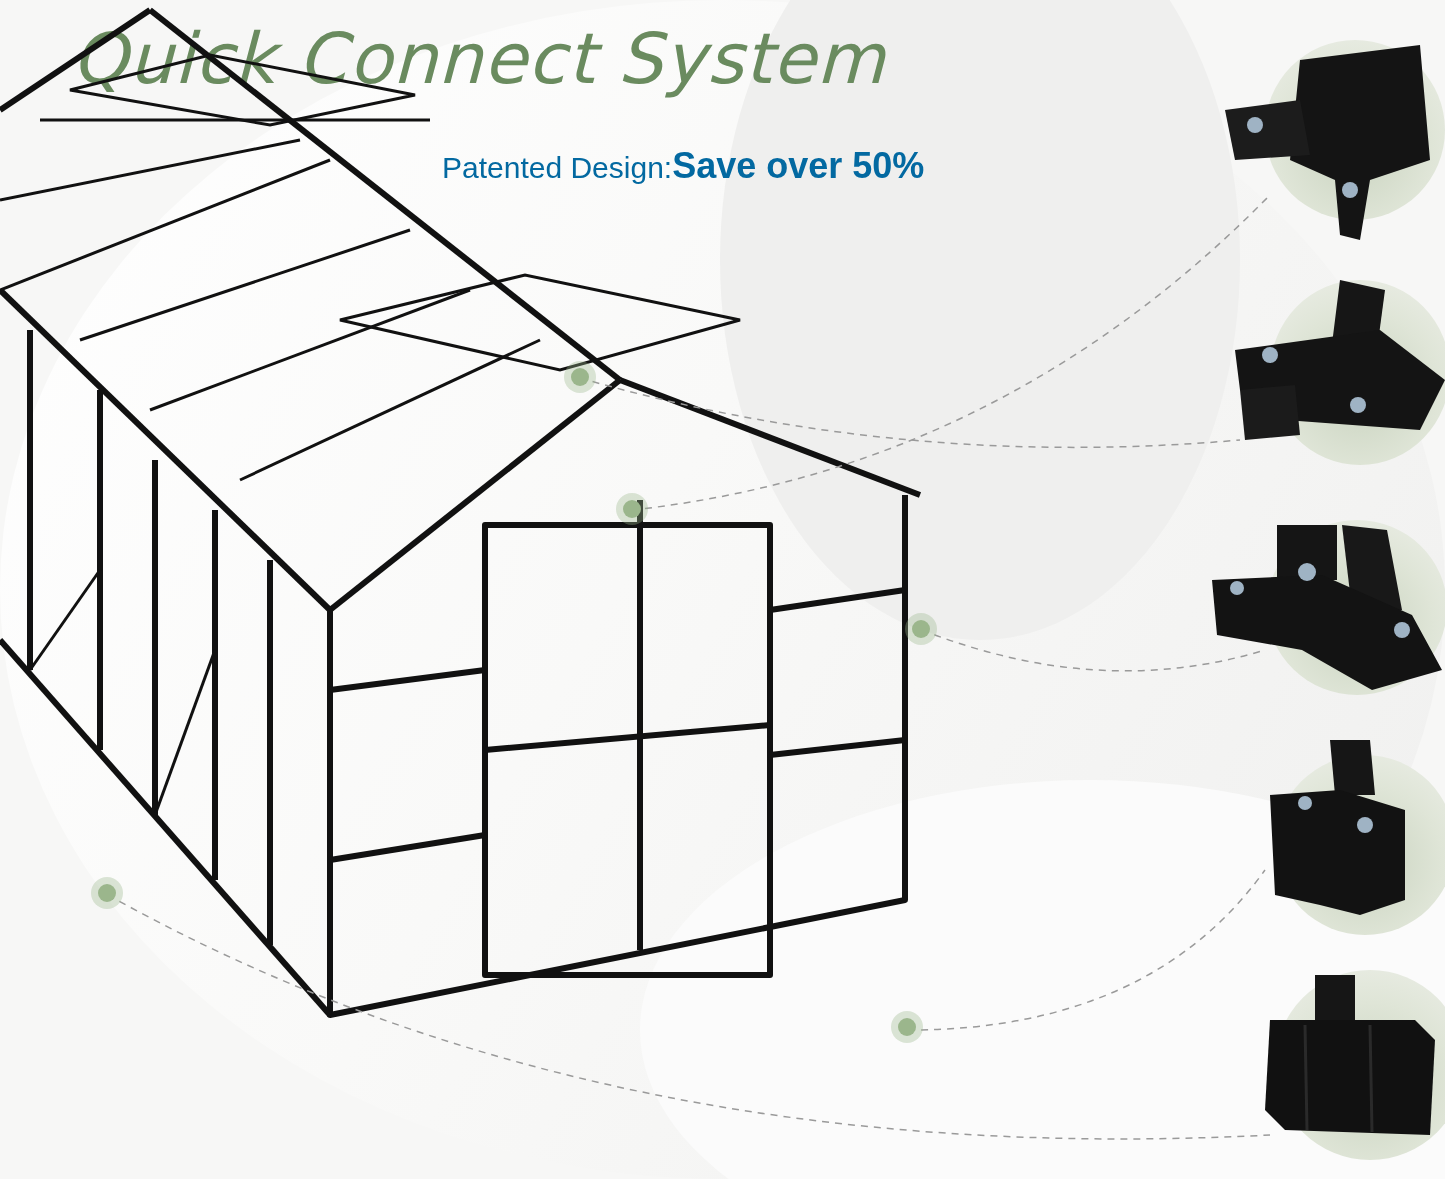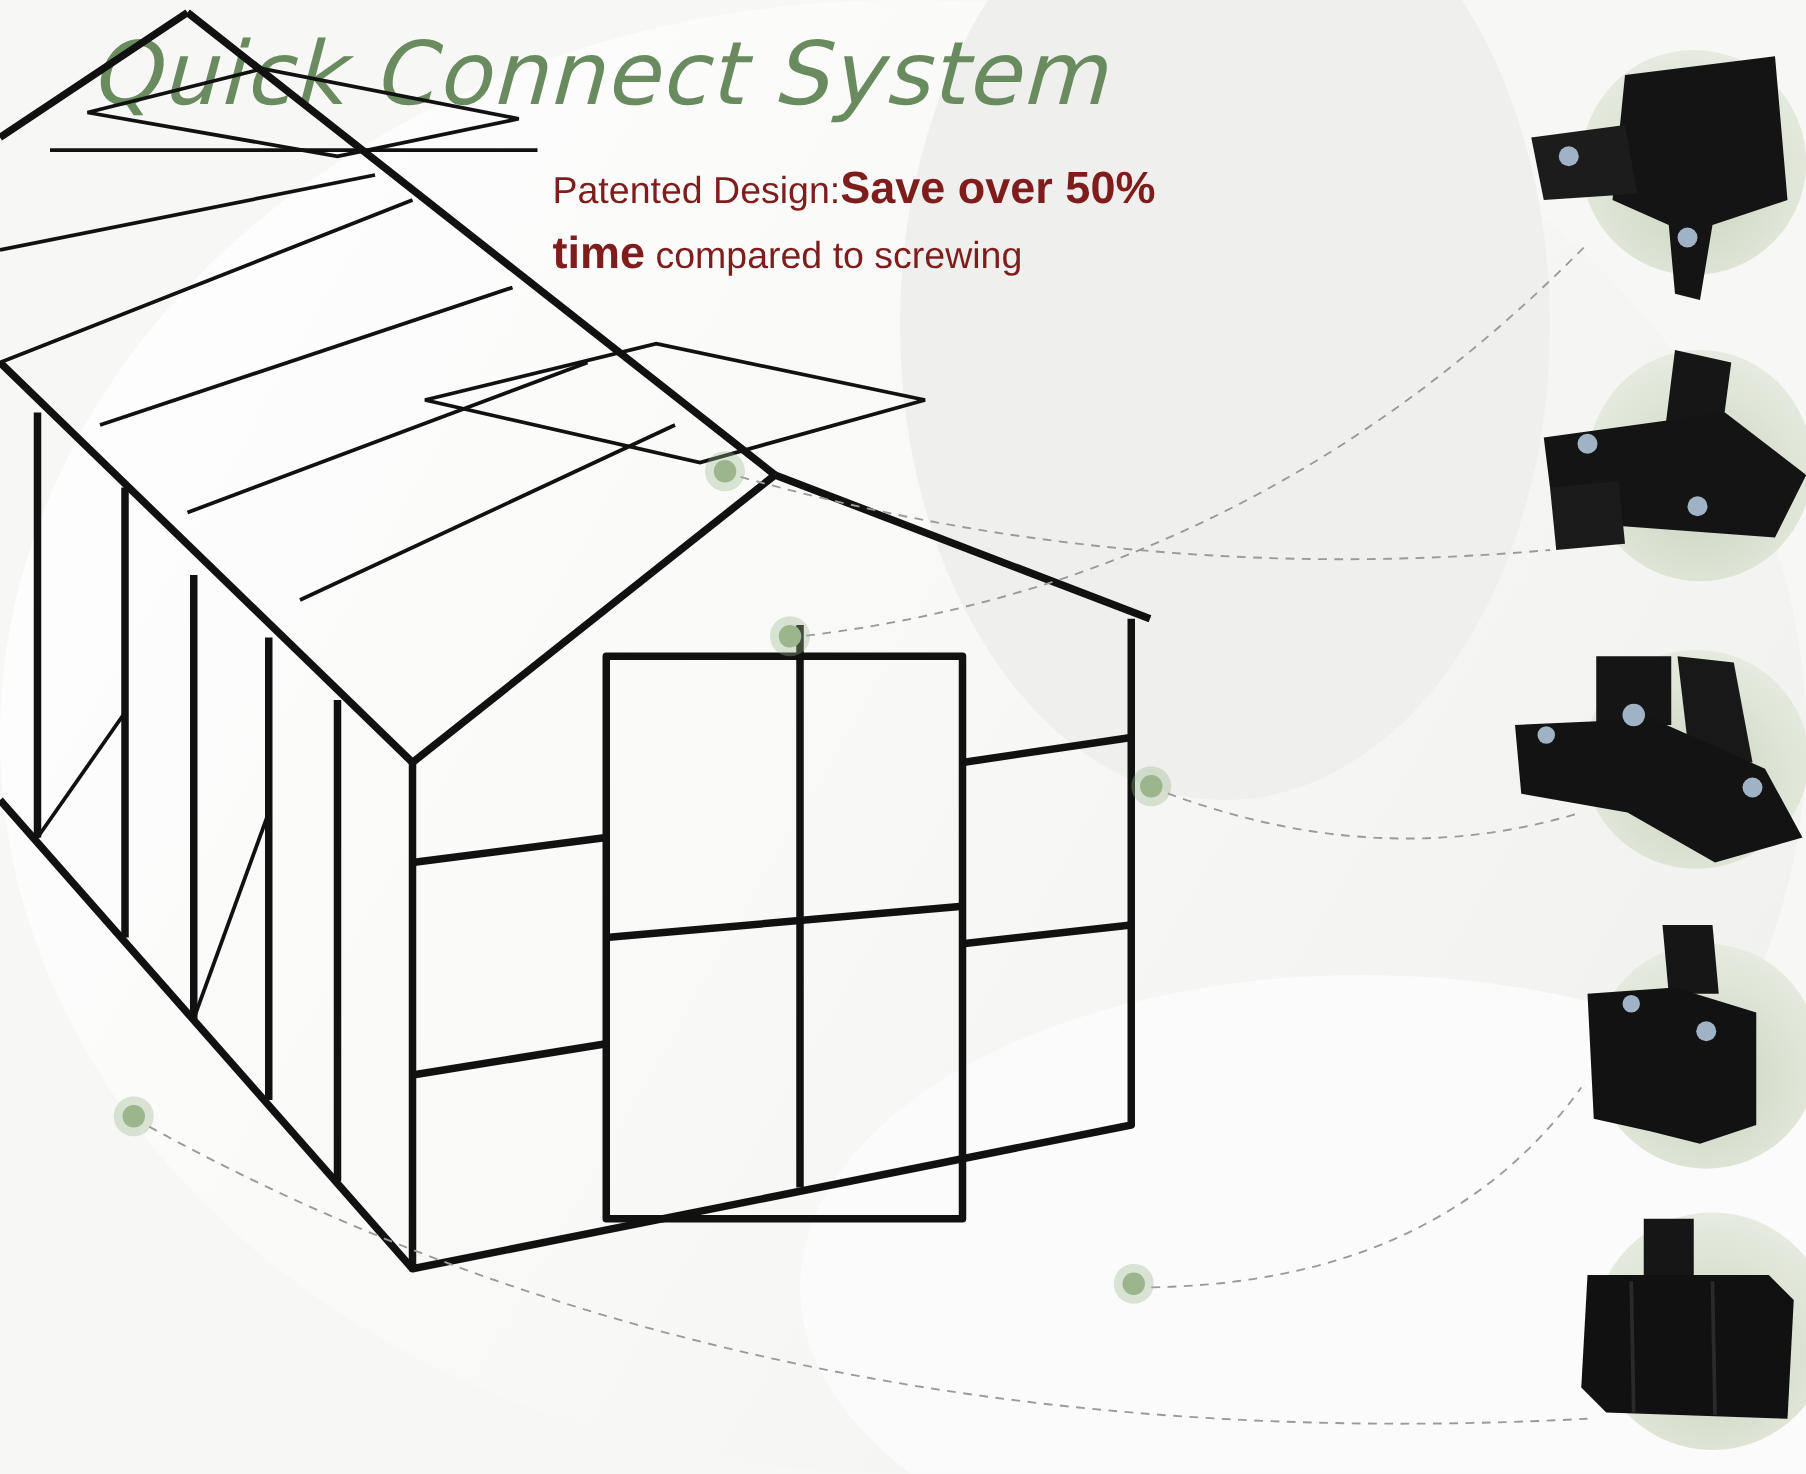--- a/index.html
+++ b/index.html
@@ -2,41 +2,40 @@
 <html><head>
 <meta charset="utf-8">
 <style>
   html,body{margin:0;padding:0;}
   body{width:1445px;height:1179px;position:relative;overflow:hidden;background:#f7f7f6;font-family:"Liberation Sans",sans-serif;}
   .bg-blob{position:absolute;border-radius:50%;}
   .blob1{left:720px;top:-120px;width:520px;height:760px;background:#efefee;}
   .blob2{left:0;top:0;width:1445px;height:1179px;background:linear-gradient(120deg,#ffffff 0%,#f9f9f8 45%,#efefee 100%);}
   .blob3{left:640px;top:780px;width:900px;height:500px;background:#fbfbfb;}
   .title{position:absolute;left:78px;top:18px;font-family:"DejaVu Sans",sans-serif;font-style:italic;font-size:70px;color:#6a8b5f;letter-spacing:1px;margin:0;font-weight:normal;transform:skewX(-4deg);}
-  .sub{position:absolute;left:442px;top:128px;color:#7f1d1d;line-height:44px;}
+  .sub{position:absolute;left:442px;top:144px;color:#0369a1;line-height:44px;}
   .sub .light{font-size:30px;font-weight:normal;}
   .sub .bold{font-size:36px;font-weight:bold;}
   .greenhouse{position:absolute;left:0;top:130px;}
   .connector{position:absolute;width:170px;height:170px;}
   .connector .circle{position:absolute;border-radius:50%;background:radial-gradient(circle at 50% 60%,#c9d3bf 0%,#dfe5d7 55%,#eef0ea 100%);}
   .marker{position:absolute;width:18px;height:18px;border-radius:50%;background:#9bb68c;box-shadow:0 0 0 7px rgba(155,182,140,0.35);}
   svg.lines{position:absolute;left:0;top:0;}
 </style>
 </head>
 <body>
 
 <div class="bg-blob blob2"></div>
 <div class="bg-blob blob1"></div>
 <div class="bg-blob blob3"></div>
 
 <h1 class="title">Quick Connect System</h1>
 
 <div class="sub">
   <div><span class="light">Patented Design:</span><span class="bold">Save over 50%</span></div>
-  <div><span class="bold">time</span><span class="light"> compared to screwing</span></div>
 </div>
 
 <svg class="greenhouse" width="960" height="1020" viewBox="0 130 960 1020" style="top:0;">
   <g stroke="#111" stroke-width="6" fill="none" stroke-linejoin="round">
 
     <polyline points="150,140 620,510"></polyline>
 
     <polyline points="150,140 0,240"></polyline>
     <polyline points="620,510 330,740"></polyline>
     <polyline points="620,510 920,625"></polyline>

